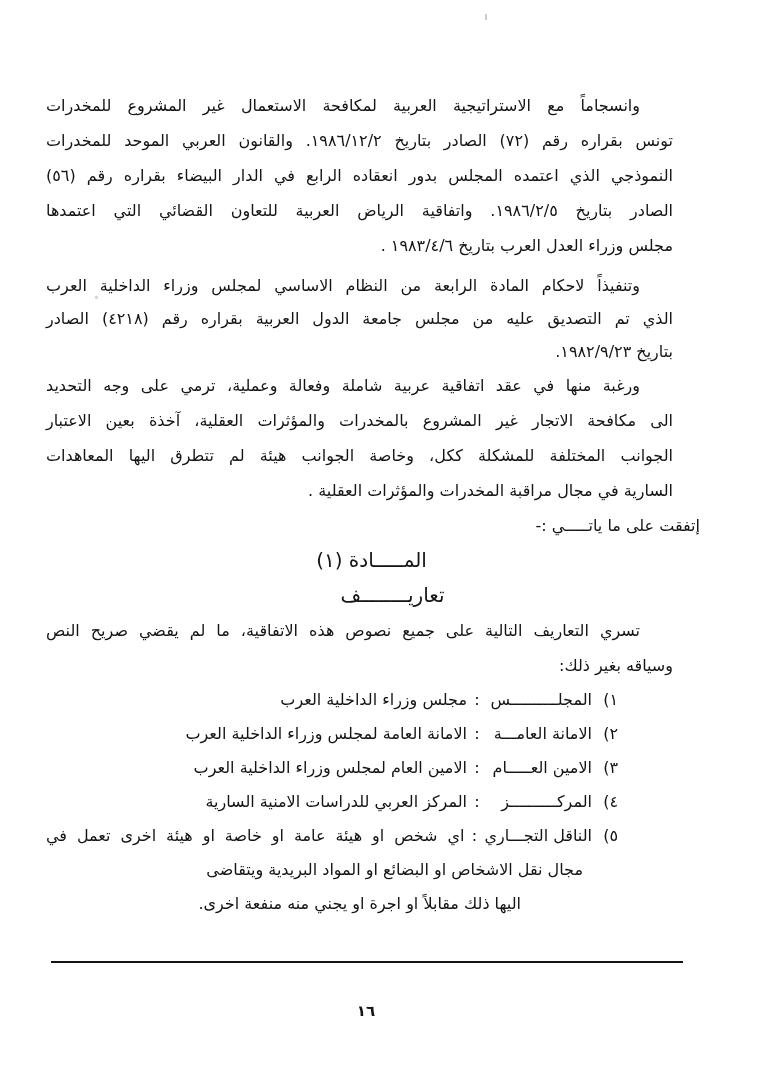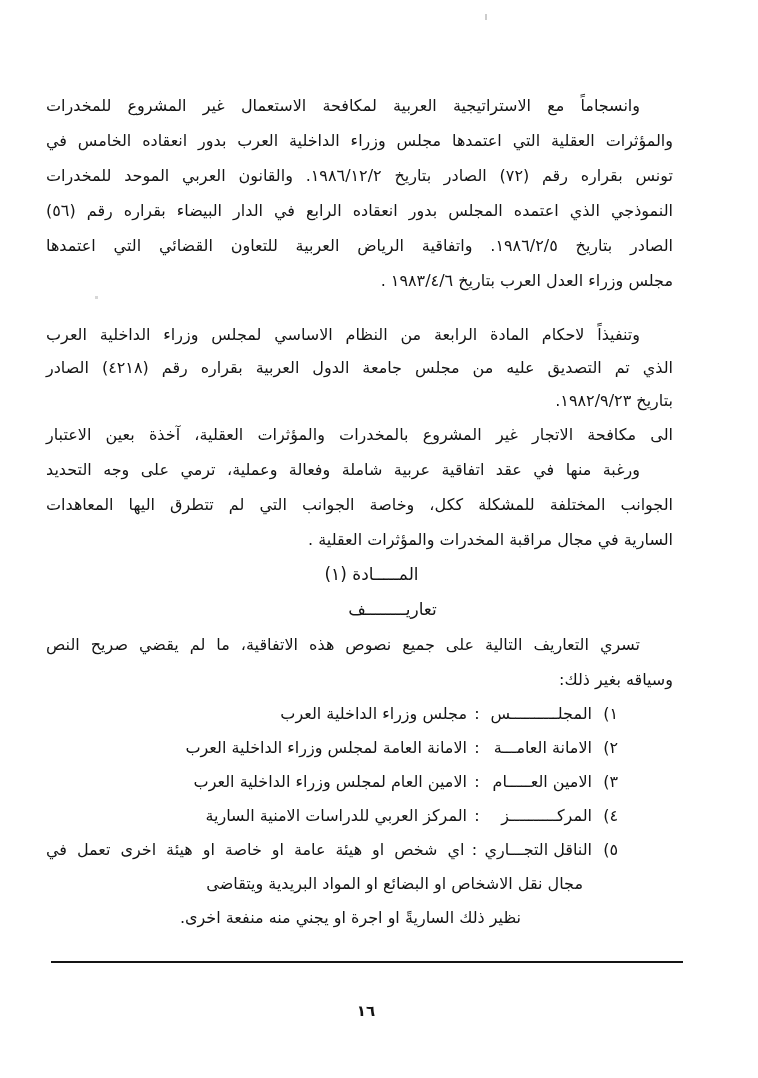--- a/index.html
+++ b/index.html
@@ -38,21 +38,21 @@
   .p2 .line{line-height:33px;height:33px;}
   .agreement{
     line-height:35px;height:35px;
     text-align:right;
     margin-left:-27px;   
     margin-right:-27px;
   }
   .heading{
     line-height:35px;height:35px;
     text-align:center;
-    font-size:17px;
+    font-size:20px;
     position:relative;
   }
   .heading.h1{left:12px;}
   .heading.h2{left:33px;}
   .deflist{margin:0;padding:0;}
   .defrow{
     display:flex;
     direction:rtl;
     padding-right:55px;
     line-height:34px;height:34px;
@@ -96,40 +96,40 @@
 
 <div class="page">
 
   <div class="speck s1"></div>
   <div class="speck s2"></div>
 
   <div class="content">
 
     <div class="para p1">
       <div class="line indent">وانسجاماً مع الاستراتيجية العربية لمكافحة الاستعمال غير المشروع للمخدرات</div>
-      <div class="line">والمؤثرات العقلية التي اعتمدها مجلس وزراء الداخلية العرب بدور انعقاده الخامس في</div>
       <div class="line">تونس بقراره رقم (٧٢) الصادر بتاريخ ١٩٨٦/١٢/٢. والقانون العربي الموحد للمخدرات</div>
       <div class="line">النموذجي الذي اعتمده المجلس بدور انعقاده الرابع في الدار البيضاء بقراره رقم (٥٦)</div>
       <div class="line">الصادر بتاريخ ١٩٨٦/٢/٥. واتفاقية الرياض العربية للتعاون القضائي التي اعتمدها</div>
       <div class="line last">مجلس وزراء العدل العرب بتاريخ ١٩٨٣/٤/٦ .</div>
     </div>
 
-    <div class="para p2" style="margin-top:20px;">
+    <div class="para p2" style="margin-top:6px;">
       <div class="line indent">وتنفيذاً لاحكام المادة الرابعة من النظام الاساسي لمجلس وزراء الداخلية العرب</div>
       <div class="line">الذي تم التصديق عليه من مجلس جامعة الدول العربية بقراره رقم (٤٢١٨) الصادر</div>
       <div class="line last">بتاريخ ١٩٨٢/٩/٢٣.</div>
     </div>
 
     <div class="para p3">
+      <div class="line indent">ورغبة منها في عقد اتفاقية عربية شاملة وفعالة وعملية، ترمي على وجه التحديد</div>
       <div class="line">الى مكافحة الاتجار غير المشروع بالمخدرات والمؤثرات العقلية، آخذة بعين الاعتبار</div>
-      <div class="line indent">ورغبة منها في عقد اتفاقية عربية شاملة وفعالة وعملية، ترمي على وجه التحديد</div>
-      <div class="line">الجوانب المختلفة للمشكلة ككل، وخاصة الجوانب التي لم تتطرق اليها المعاهدات</div>
+      <div class="line">الجوانب المختلفة للمشكلة ككل، وخاصة الجوانب هيئة لم تتطرق اليها المعاهدات</div>
       <div class="line last">السارية في مجال مراقبة المخدرات والمؤثرات العقلية .</div>
     </div>
 
+    <div class="agreement">إتفقت على ما ياتـــــي :-</div>
 
     <div class="heading h1">المـــــادة (١)</div>
     <div class="heading h2">تعاريــــــــف</div>
 
     <div class="para intro">
       <div class="line indent">تسري التعاريف التالية على جميع نصوص هذه الاتفاقية، ما لم يقضي صريح النص</div>
       <div class="line last">وسياقه بغير ذلك:</div>
     </div>
 
     <div class="deflist">
@@ -162,21 +162,21 @@
         <span class="deftext">المركز العربي للدراسات الامنية السارية</span>
       </div>
 
       <div class="defrow justified">
         <span class="defnum">٥)</span>
         <span class="defterm">الناقل التجـــاري</span>
         <span class="defsep">:</span>
         <span class="deftext">اي شخص او هيئة عامة او خاصة او هيئة اخرى تعمل في</span>
       </div>
       <div class="cont c1">مجال نقل الاشخاص او البضائع او المواد البريدية ويتقاضى</div>
-      <div class="cont c2">نظير ذلك الساريةً او اجرة او يجني منه منفعة اخرى.</div>
+      <div class="cont c2">اليها ذلك مقابلاً او اجرة او يجني منه منفعة اخرى.</div>
 
     </div>
   </div>
 
   <div class="footer-rule"></div>
 
   <div class="pagenum">١٦</div>
 
 </div>
 

